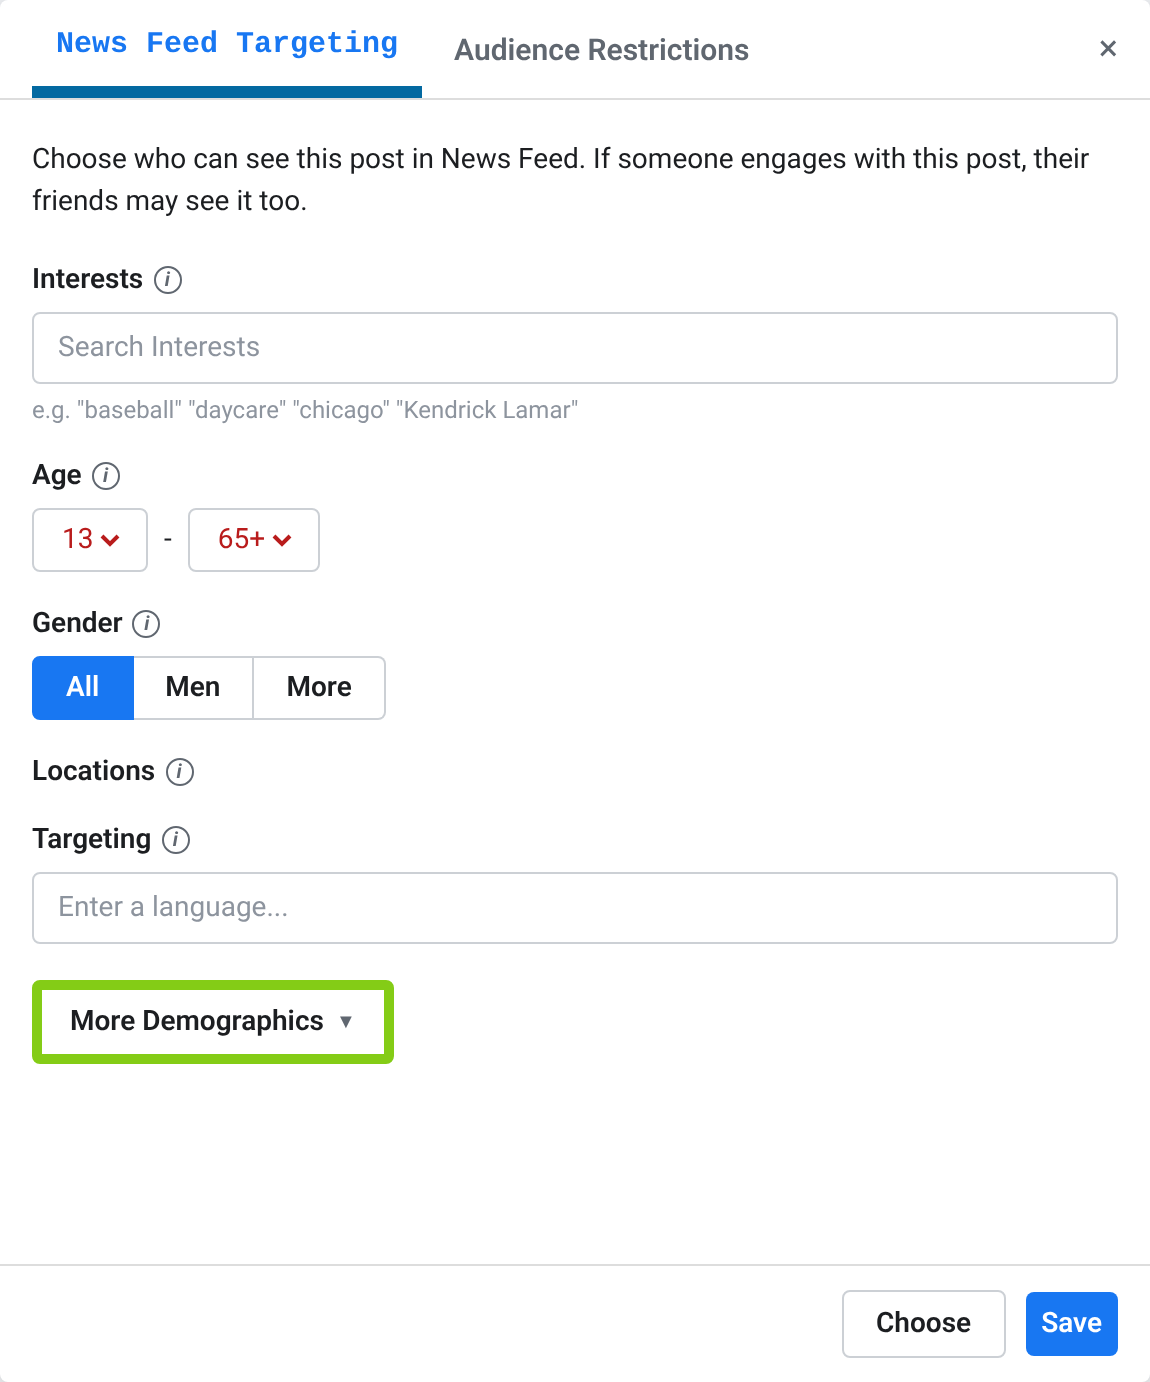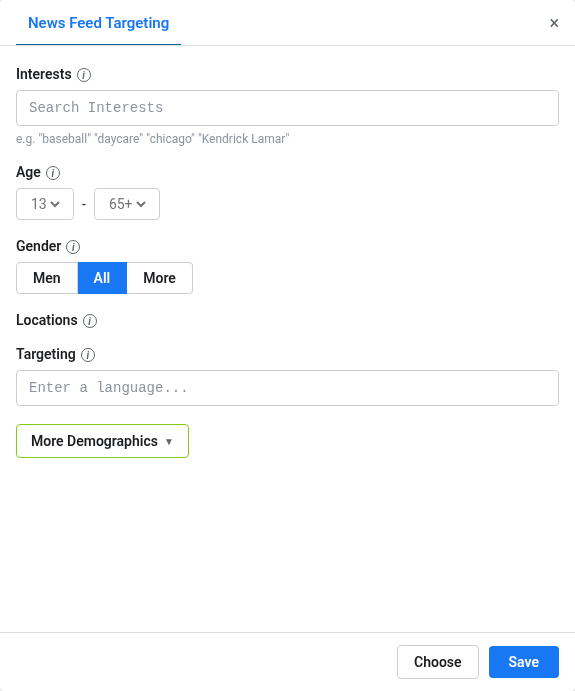--- a/index.html
+++ b/index.html
@@ -41,21 +41,22 @@
       font-size: 15px;
       font-weight: 600;
       color: #606770;
       cursor: pointer;
       border-bottom: 3px solid transparent;
       margin-right: 4px;
     }
 
     .tab.active {
       color: #1877f2;
-      border-bottom: 1px solid #0369a1;
+      border-bottom: 6px solid #0369a1;
+      font-family: Liberation Mono, monospace;
     }
 
     .close-btn {
       position: absolute;
       right: 16px;
       top: 50%;
       transform: translateY(-50%);
       font-size: 18px;
       color: #606770;
       cursor: pointer;
@@ -78,21 +79,21 @@
 
     .section {
       margin-bottom: 18px;
     }
 
     .section-label {
       font-size: 14px;
       font-weight: 600;
       color: #1c1e21;
       display: flex;
-      align-items: flex-end;
+      align-items: center;
       gap: 5px;
       margin-bottom: 8px;
     }
 
     .info-icon {
       display: inline-flex;
       align-items: center;
       justify-content: center;
       width: 14px;
       height: 14px;
@@ -106,21 +107,20 @@
     }
 
     .text-input {
       width: 100%;
       padding: 9px 12px;
       border: 1px solid #ccd0d5;
       border-radius: 4px;
       font-size: 14px;
       color: #1c1e21;
       outline: none;
-      font-family: Liberation Mono, monospace;
     }
 
     .text-input::placeholder {
       color: #8d949e;
     }
 
     .hint-text {
       font-size: 12px;
       color: #8d949e;
       margin-top: 6px;
@@ -142,21 +142,21 @@
       color: #1c1e21;
       background: #fff;
       cursor: pointer;
       gap: 6px;
     }
 
     .age-select select {
       border: none;
       outline: none;
       font-size: 14px;
-      color: #737373;
+      color: #b91c1c;
       background: transparent;
       cursor: pointer;
     }
 
     .age-dash {
       color: #1c1e21;
       font-size: 14px;
     }
 
     .gender-buttons {
@@ -190,21 +190,21 @@
       background: #1877f2;
       color: #fff;
       border-color: #1877f2;
     }
 
     .more-demographics-btn {
       display: flex;
       align-items: center;
       gap: 6px;
       padding: 8px 14px;
-      border: 1px solid #84cc16;
+      border: 5px solid #84cc16;
       border-radius: 4px;
       background: #fff;
       font-size: 14px;
       font-weight: 600;
       color: #1c1e21;
       cursor: pointer;
       justify-content: flex-end;
     }
 
     .chevron-down {
@@ -226,42 +226,44 @@
       font-size: 14px;
       font-weight: 600;
       border: 1px solid #ccd0d5;
       border-radius: 4px;
       background: #fff;
       color: #1c1e21;
       cursor: pointer;
     }
 
     .save-btn {
-      padding: 8px 20px;
+      padding: 8px 8px;
       font-size: 14px;
       font-weight: 600;
       border: none;
       border-radius: 4px;
       background: #1877f2;
       color: #fff;
       cursor: pointer;
     }
   </style>
 </head>
 <body>
 
 <div class="modal">
 
   <div class="modal-header">
     <div class="tab active">News Feed Targeting</div>
+    <div class="tab">Audience Restrictions</div>
     <button class="close-btn">×</button>
   </div>
 
   <div class="modal-body">
 
+    <p class="description">Choose who can see this post in News Feed. If someone engages with this post, their friends may see it too.</p>
 
     <div class="section">
       <div class="section-label">
         <span>Interests</span>
         <span class="info-icon">i</span>
       </div>
       <input type="text" class="text-input" placeholder="Search Interests" style="">
       <p class="hint-text">e.g. "baseball" "daycare" "chicago" "Kendrick Lamar"</p>
     </div>
 
@@ -307,22 +309,22 @@
         </div>
       </div>
     </div>
 
     <div class="section">
       <div class="section-label">
         <span>Gender</span>
         <span class="info-icon">i</span>
       </div>
       <div class="gender-buttons">
+        <button class="gender-btn active">All</button>
         <button class="gender-btn">Men</button>
-        <button class="gender-btn active">All</button>
         <button class="gender-btn">More</button>
       </div>
     </div>
 
     <div class="section">
       <div class="section-label">
         <span>Locations</span>
         <span class="info-icon">i</span>
       </div>
     </div>

